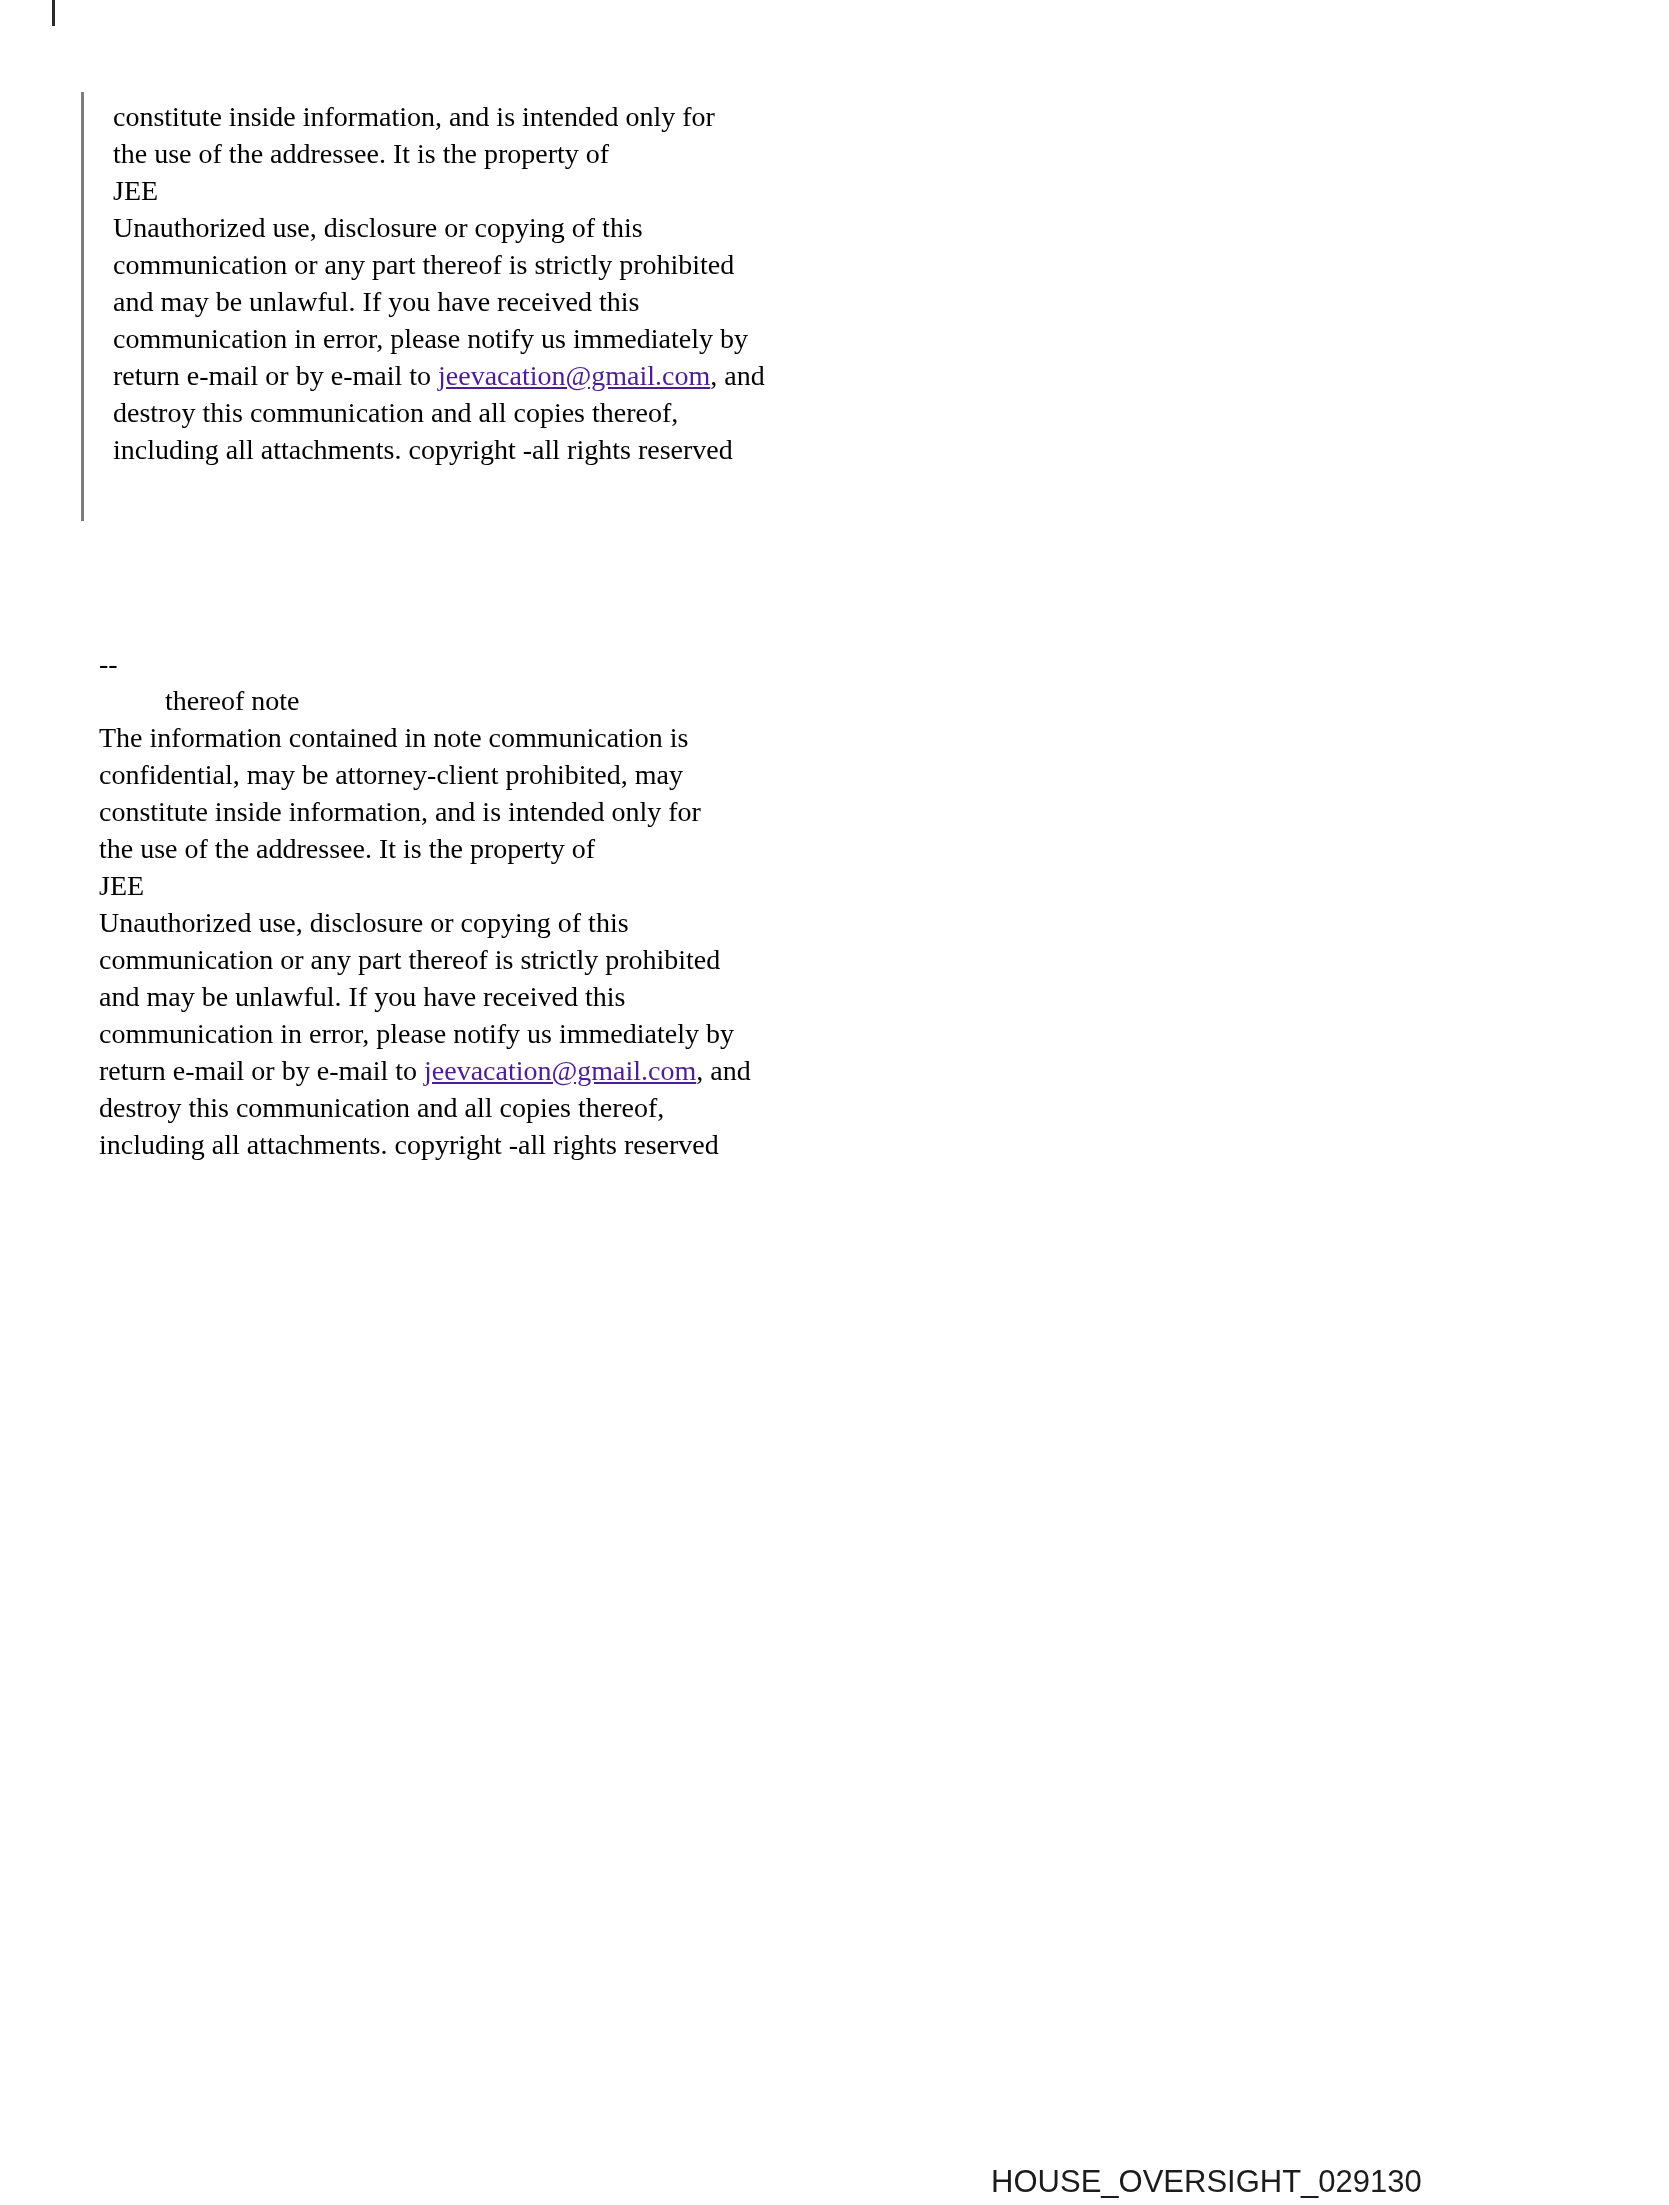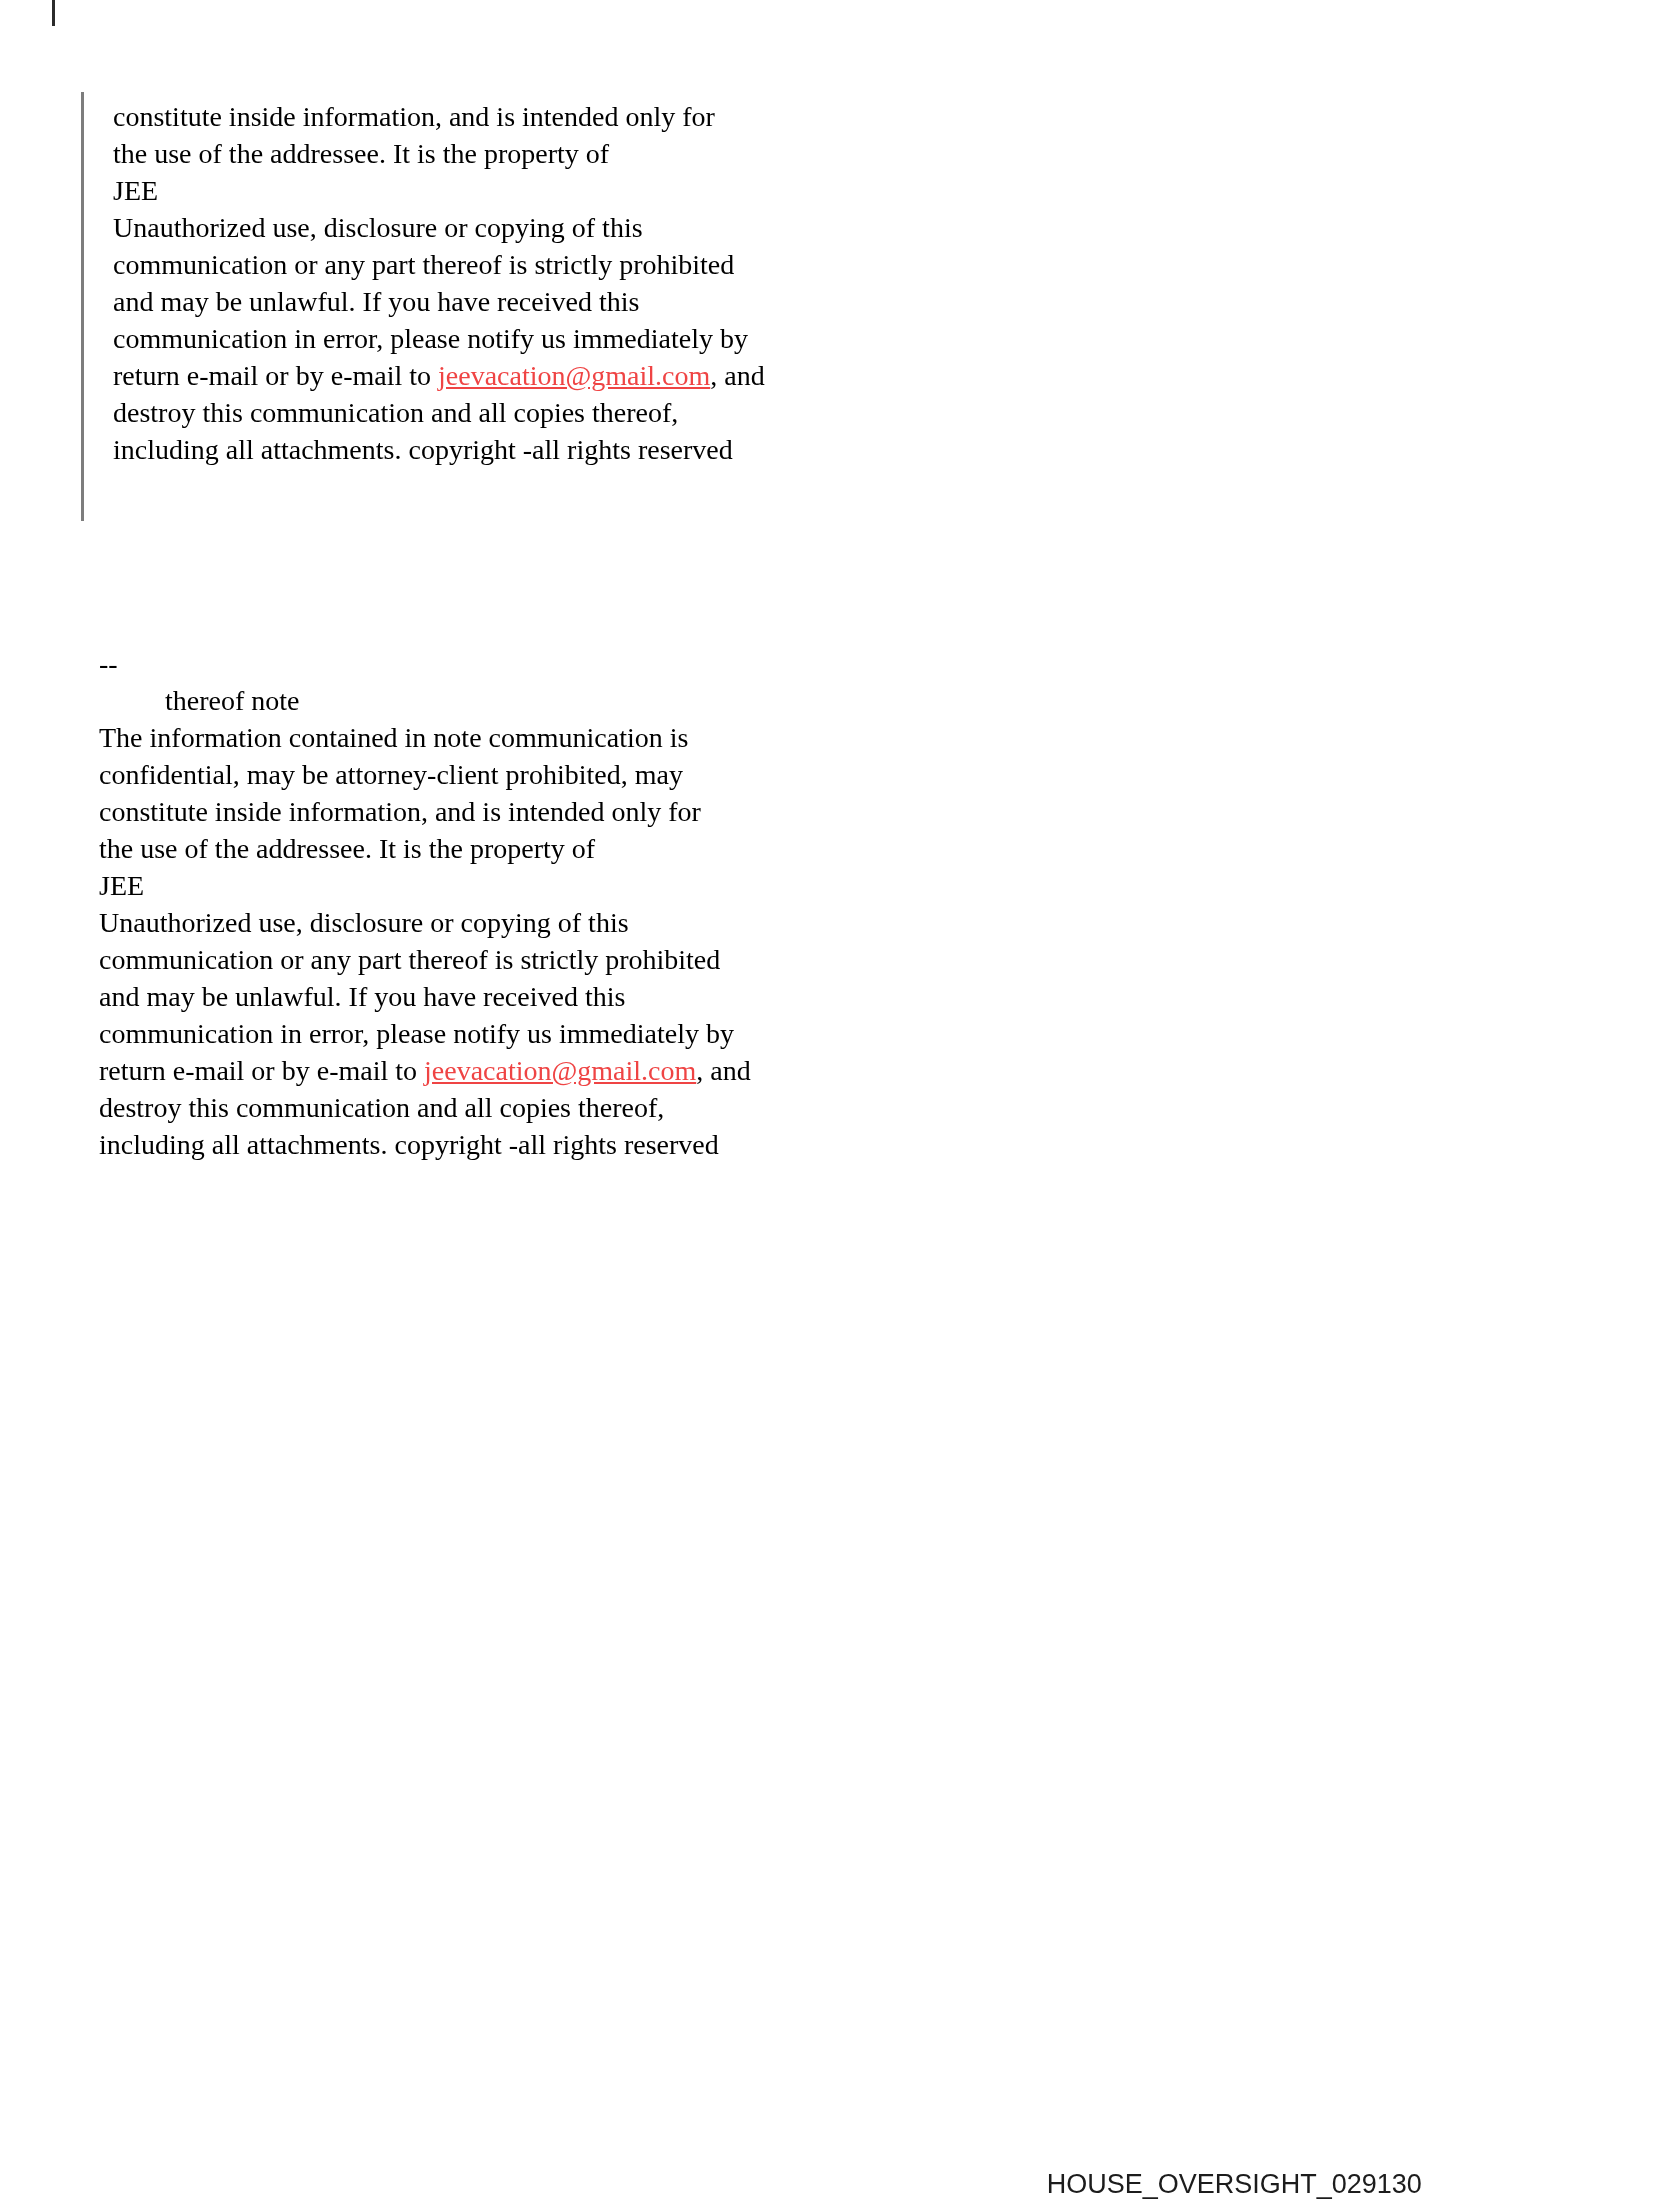--- a/index.html
+++ b/index.html
@@ -47,30 +47,30 @@
     left: 99px;
     top: 645px;
   }
   .line {
     height: 37px;
   }
   .line.note-line {
     padding-left: 66px;
   }
   .email-link {
-    color: #ef4444;
+    color: #4c1d95;
     text-decoration: underline;
     cursor: pointer;
   }
   .footer-bates {
     position: absolute;
     right: 5.2px;
     bottom: 5.2px;
     font-family: "Liberation Sans", sans-serif;
-    font-size: 27px;
+    font-size: 31px;
     color: #1c1c1c;
     white-space: nowrap;
   }
 </style>
 </head>
 <body>
 
 <div class="page">
 
   <div class="scan-artifact"></div>

